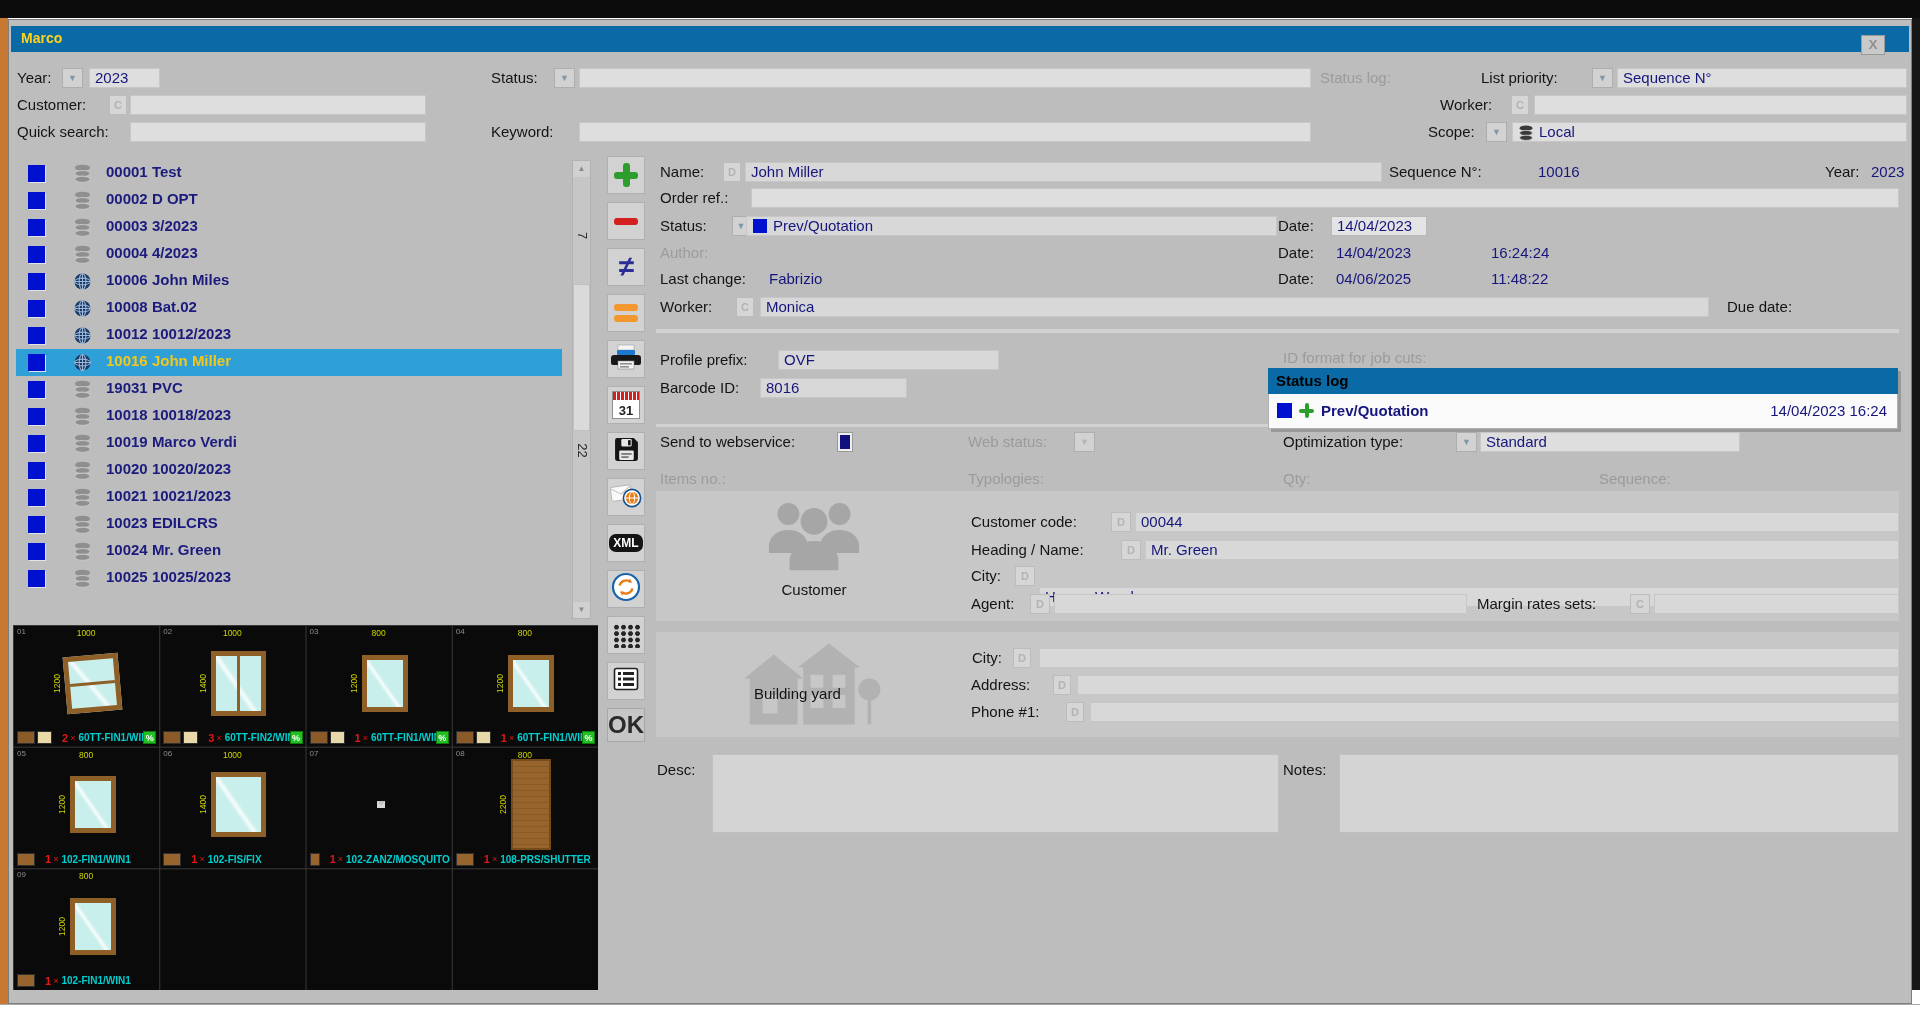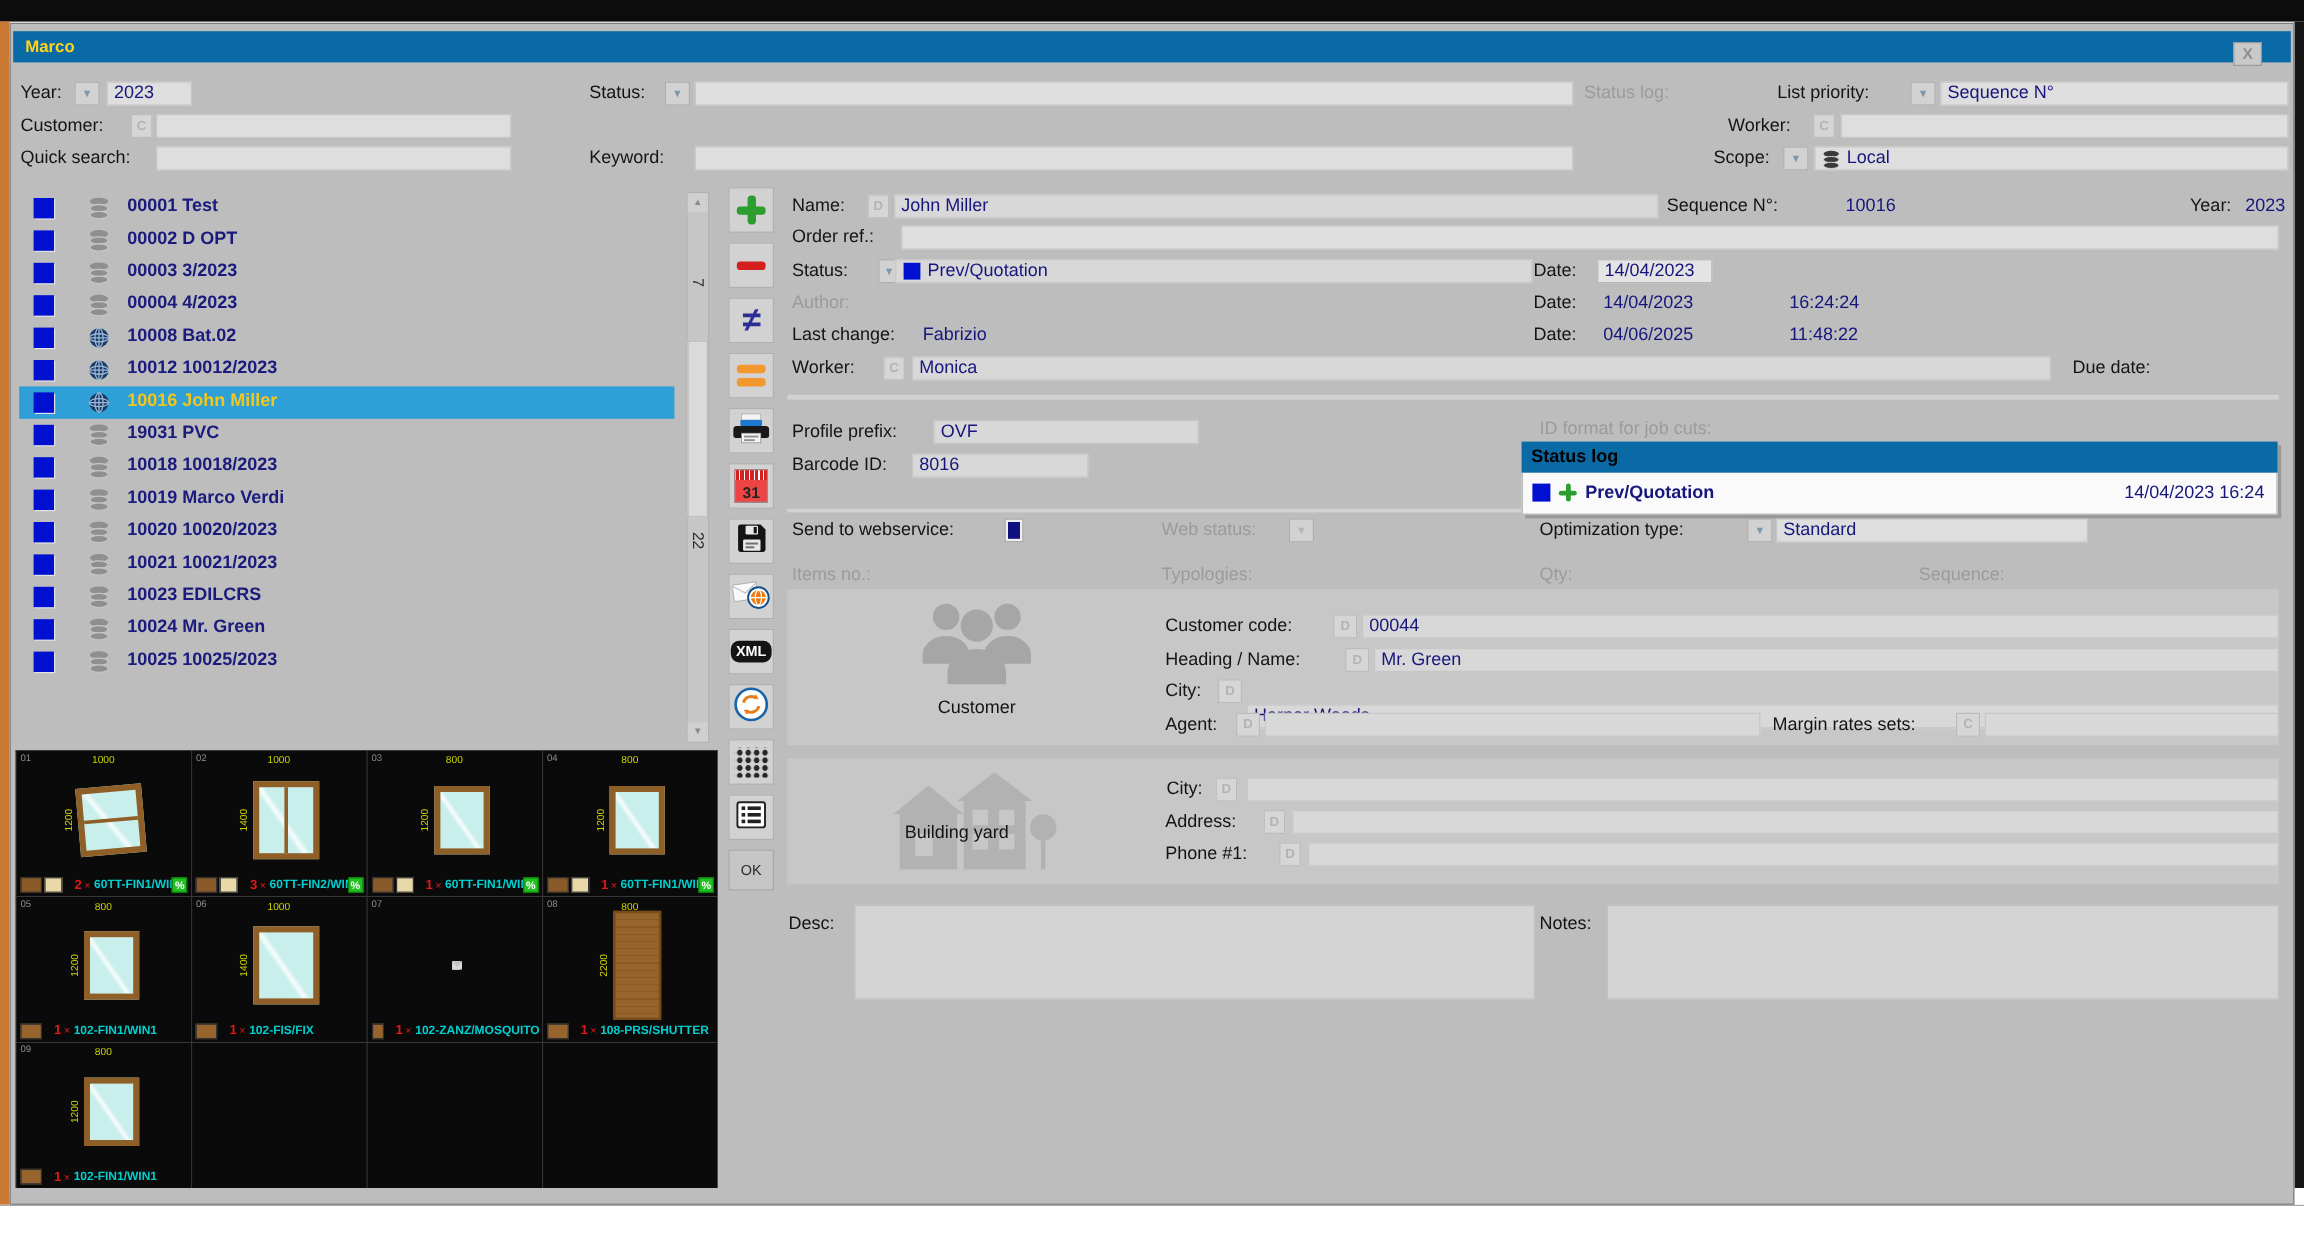--- a/index.html
+++ b/index.html
@@ -42,27 +42,27 @@
   .tbtn{position:absolute;left:598px;width:38px;height:38px;background:#d2d2d2;border:1px solid #b0b0b0;
         box-sizing:border-box;display:flex;align-items:center;justify-content:center;}
   .plus{position:relative;width:24px;height:24px;}
   .plus:before,.plus:after{content:"";position:absolute;background:#2d9e2d;border-radius:3px;}
   .plus:before{left:0;top:9px;width:24px;height:7px;}
   .plus:after{left:9px;top:0;width:7px;height:24px;}
   .minus{width:24px;height:7px;background:#d41f1f;border-radius:3px;}
   .neq{font-size:28px;font-weight:bold;color:#2d2d96;line-height:28px;font-style:italic;}
   .oeq{width:24px;height:18px;display:flex;flex-direction:column;justify-content:space-between;}
   .oeq i{display:block;width:24px;height:7px;background:#f2982e;border-radius:3px;}
-  .cal{width:28px;height:28px;background:#ef4444;border:1px solid #8f8f8f;box-sizing:border-box;position:relative;
+  .cal{width:28px;height:28px;background:#ffffff;border:1px solid #8f8f8f;box-sizing:border-box;position:relative;
        font-size:13px;font-weight:bold;color:#222;text-align:center;line-height:38px;}
   .cal:before{content:"";position:absolute;left:0;top:0;width:100%;height:8px;
        background:repeating-linear-gradient(to right,#d42020 0 3px,#ffffff 3px 4px);}
   .dotgrid{width:29px;height:25px;background-image:radial-gradient(circle,#262626 2.1px,transparent 2.6px);
        background-size:7px 6.4px;background-position:1px 1px;}
-  .okbtn{font-size:12px;color:#2a2a2a;}
+  .okbtn{font-size:24px;color:#2a2a2a;font-weight:bold;}
   
   .sep{position:absolute;background:#d2d2d2;}
   
   .popup{position:absolute;left:1259px;top:348px;width:630px;height:61px;box-shadow:3px 3px 0 #999999;}
   .popup .ph{position:absolute;left:0;top:0;width:100%;height:26px;background:#0a6aa6;}
   .popup .ph span{position:absolute;left:8px;top:4px;font-size:15px;font-weight:bold;color:#000000;}
   .popup .pb{position:absolute;left:0;top:26px;width:100%;height:35px;background:#fafafa;border:1px solid #b0b0b0;border-top:none;box-sizing:border-box;}
   .pmark{position:absolute;left:8px;top:9px;width:15px;height:15px;}
   .pplus{position:absolute;left:30px;top:9px;width:15px;height:15px;}
   .pplus:before,.pplus:after{content:"";position:absolute;background:#2d9e2d;border-radius:2px;}
@@ -219,20 +219,36 @@
           <svg width="19" height="19" viewBox="0 0 18 18">
             <circle cx="9" cy="9" r="7.6" fill="#173a66"></circle>
             <g stroke="#9fb8d8" stroke-width="1" fill="none">
               <ellipse cx="9" cy="9" rx="3.2" ry="7.6"></ellipse>
               <ellipse cx="9" cy="9" rx="7.6" ry="3.2"></ellipse>
               <line x1="9" y1="1.4" x2="9" y2="16.6"></line>
               <line x1="1.4" y1="9" x2="16.6" y2="9"></line>
             </g>
           </svg>
         </span>
+        <span class="jlab">10006 John Miles</span>
+      </div>
+      <div class="jrow">
+        <span class="jmark" style="background-color: rgb(0, 16, 208);"></span>
+
+        <span class="jicon">
+          <svg width="19" height="19" viewBox="0 0 18 18">
+            <circle cx="9" cy="9" r="7.6" fill="#173a66"></circle>
+            <g stroke="#9fb8d8" stroke-width="1" fill="none">
+              <ellipse cx="9" cy="9" rx="3.2" ry="7.6"></ellipse>
+              <ellipse cx="9" cy="9" rx="7.6" ry="3.2"></ellipse>
+              <line x1="9" y1="1.4" x2="9" y2="16.6"></line>
+              <line x1="1.4" y1="9" x2="16.6" y2="9"></line>
+            </g>
+          </svg>
+        </span>
         <span class="jlab">10008 Bat.02</span>
       </div>
       <div class="jrow">
         <span class="jmark" style="background-color: rgb(0, 16, 208);"></span>
 
         <span class="jicon">
           <svg width="19" height="19" viewBox="0 0 18 18">
             <circle cx="9" cy="9" r="7.6" fill="#173a66"></circle>
             <g stroke="#9fb8d8" stroke-width="1" fill="none">
               <ellipse cx="9" cy="9" rx="3.2" ry="7.6"></ellipse>

